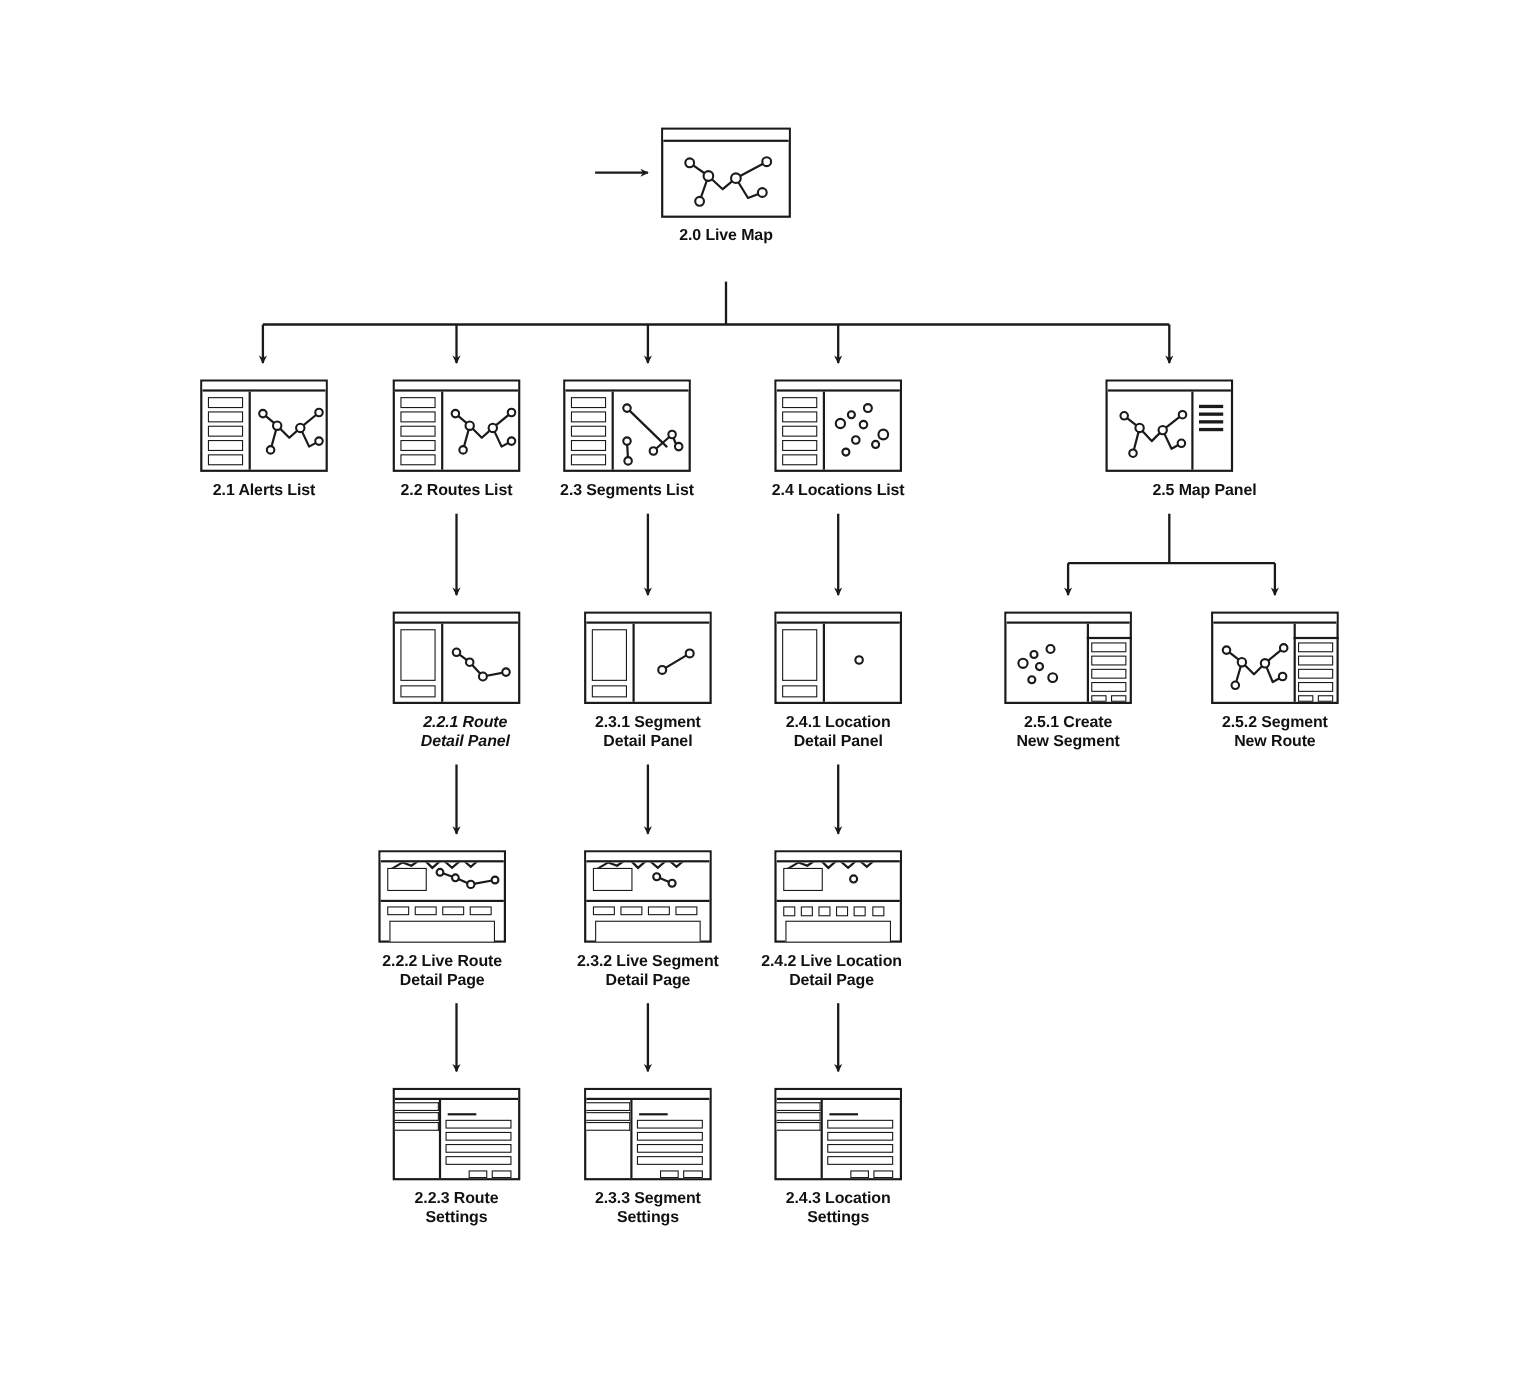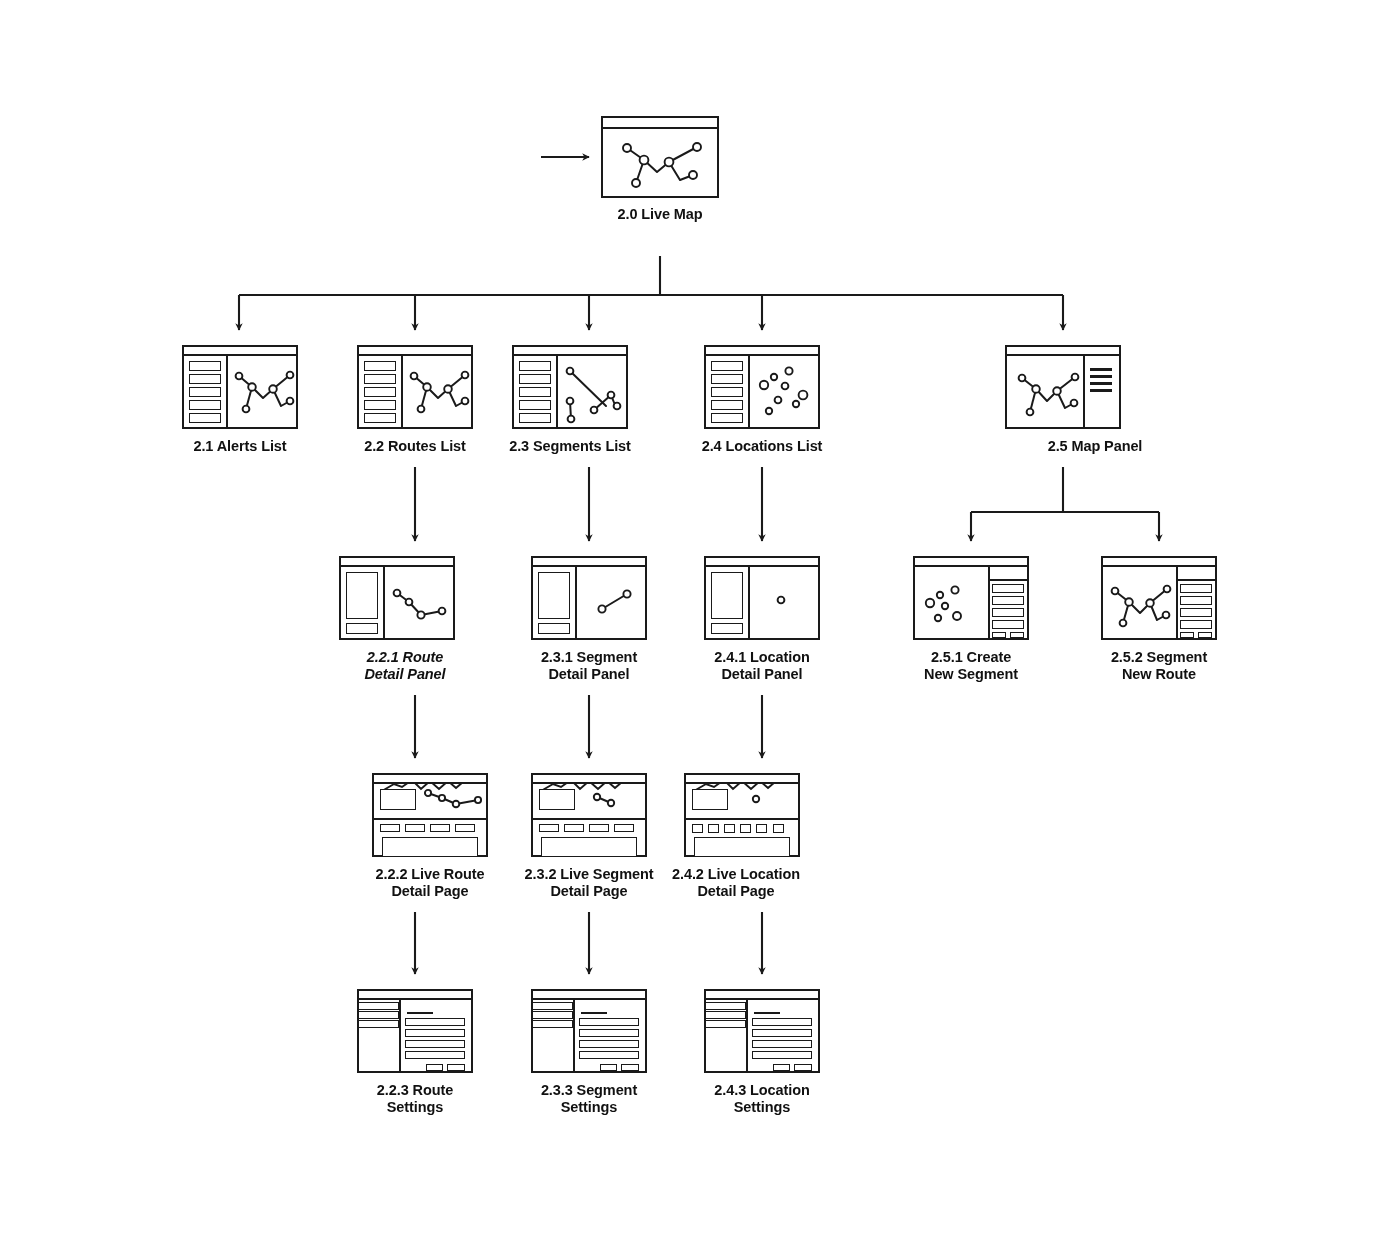--- a/index.html
+++ b/index.html
@@ -280,21 +280,21 @@
         <circle class="node-dot" cx="65" cy="46" r="3.4"></circle>
       </svg>
       <div class="textline" style="left:83px; top:21px; width:22px; height:2.6px;"></div>
       <div class="textline" style="left:83px; top:28px; width:22px; height:2.6px;"></div>
       <div class="textline" style="left:83px; top:35px; width:22px; height:2.6px;"></div>
       <div class="textline" style="left:83px; top:42px; width:22px; height:2.6px;"></div>
     </div>
     <div class="node-caption" style="top:93px;margin-left:32px;">2.5 Map Panel</div>
   </div>
 
-  <div class="node" style="left:339px; top:556px; width:132px; height:84px;font-style:italic;">
+  <div class="node" style="left:357px; top:556px; width:132px; height:84px;font-style:italic;">
     <div class="screen" style="width:116px; height:84px;">
       <div class="titlebar" style="height:9px;"></div>
       <div class="pane-divider" style="left:42px; top:9px;"></div>
       <div class="listrow" style="left:5px; top:14px; width:32px; height:47px;"></div>
       <div class="listrow" style="left:5px; top:65px; width:32px; height:11px;"></div>
       <svg class="map" style="left:44px; top:10px;" width="69" height="71" viewBox="0 0 69 71">
         <polyline points="12,25 24,34 36,47 57,43"></polyline>
         <circle class="node-dot" cx="12" cy="25" r="3.4"></circle>
         <circle class="node-dot" cx="24" cy="34" r="3.4"></circle>
         <circle class="node-dot" cx="36" cy="47" r="3.6"></circle>
@@ -379,21 +379,21 @@
       <div class="listrow" style="left:77px; top:38px; width:32px; height:9px;"></div>
       <div class="listrow" style="left:77px; top:50px; width:32px; height:9px;"></div>
       <div class="listrow" style="left:77px; top:62px; width:32px; height:9px;"></div>
       <div class="listrow" style="left:77px; top:74px; width:14px; height:6px;"></div>
       <div class="listrow" style="left:95px; top:74px; width:14px; height:6px;"></div>
     </div>
     <div class="node-caption" style="top:93px;">2.5.2 Segment
 New Route</div>
   </div>
 
-  <div class="node" style="left:372px; top:773px; width:116px; height:104px;">
+  <div class="node" style="left:344px; top:773px; width:116px; height:104px;">
     <div class="screen" style="width:116px; height:84px;">
       <div class="titlebar" style="height:9px;"></div>
       <div class="hairline" style="left:0; top:43px; width:112px; height:2.2px;"></div>
       <div class="listrow" style="left:6px; top:14px; width:36px; height:21px;"></div>
       <svg class="map" style="left:46px; top:10px;" width="66" height="32" viewBox="0 0 66 32">
         <polyline points="8,8 22,13 36,19 58,15"></polyline>
         <circle class="node-dot" cx="8" cy="8" r="3.1"></circle>
         <circle class="node-dot" cx="22" cy="13" r="3.1"></circle>
         <circle class="node-dot" cx="36" cy="19" r="3.3"></circle>
         <circle class="node-dot" cx="58" cy="15" r="3.1"></circle>
@@ -427,21 +427,21 @@
       <div class="listrow" style="left:81px; top:49px; width:20px; height:8px;"></div>
       <div class="listrow" style="left:8px; top:62px; width:96px; height:20px;"></div>
       <svg class="spark" style="left:8px; top:62px;" width="96" height="20" viewBox="0 0 96 20">
         <polyline points="8,16 20,9 28,12 38,5 47,14 56,6 65,14 74,6 82,13 89,7"></polyline>
       </svg>
     </div>
     <div class="node-caption" style="top:93px;">2.3.2 Live Segment
 Detail Page</div>
   </div>
 
-  <div class="node" style="left:684px; top:773px; width:104px; height:84px;">
+  <div class="node" style="left:704px; top:773px; width:104px; height:84px;">
     <div class="screen" style="width:116px; height:84px;">
       <div class="titlebar" style="height:9px;"></div>
       <div class="hairline" style="left:0; top:43px; width:112px; height:2.2px;"></div>
       <div class="listrow" style="left:6px; top:14px; width:36px; height:21px;"></div>
       <svg class="map" style="left:46px; top:10px;" width="66" height="32" viewBox="0 0 66 32">
         <circle class="node-dot" cx="24" cy="14" r="3.2"></circle>
       </svg>
       <div class="listrow" style="left:6px;  top:49px; width:11px; height:9px;"></div>
       <div class="listrow" style="left:22px; top:49px; width:11px; height:9px;"></div>
       <div class="listrow" style="left:38px; top:49px; width:11px; height:9px;"></div>

